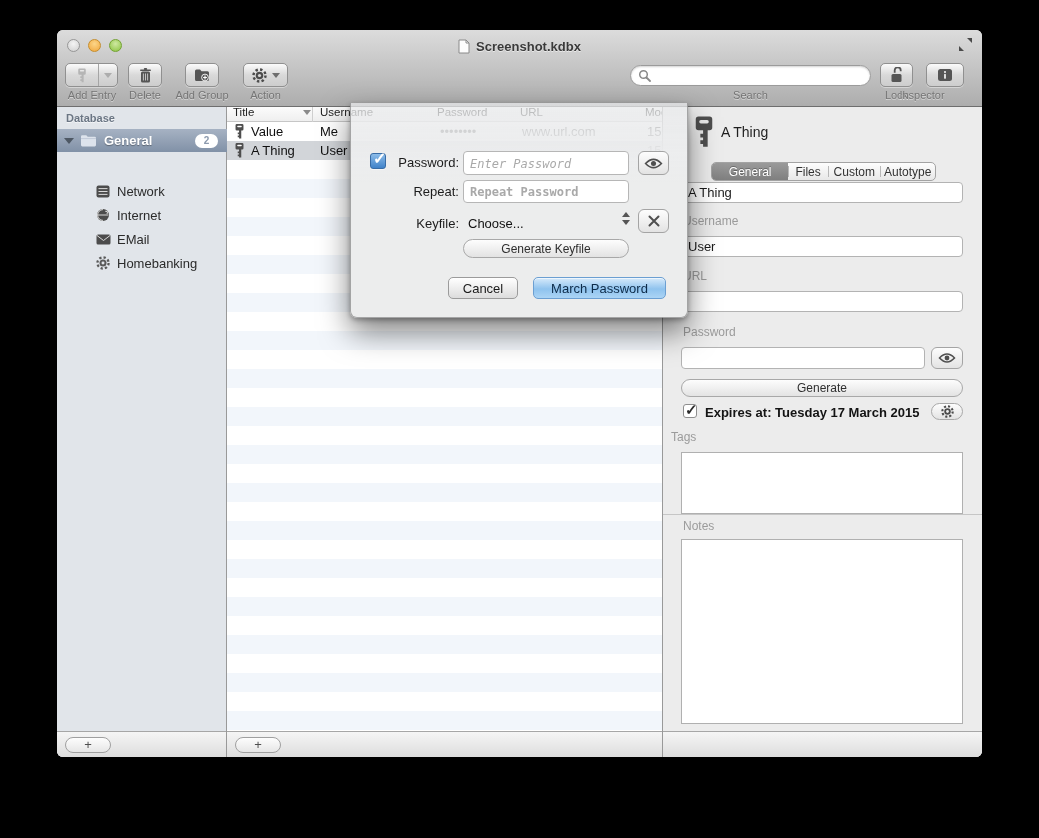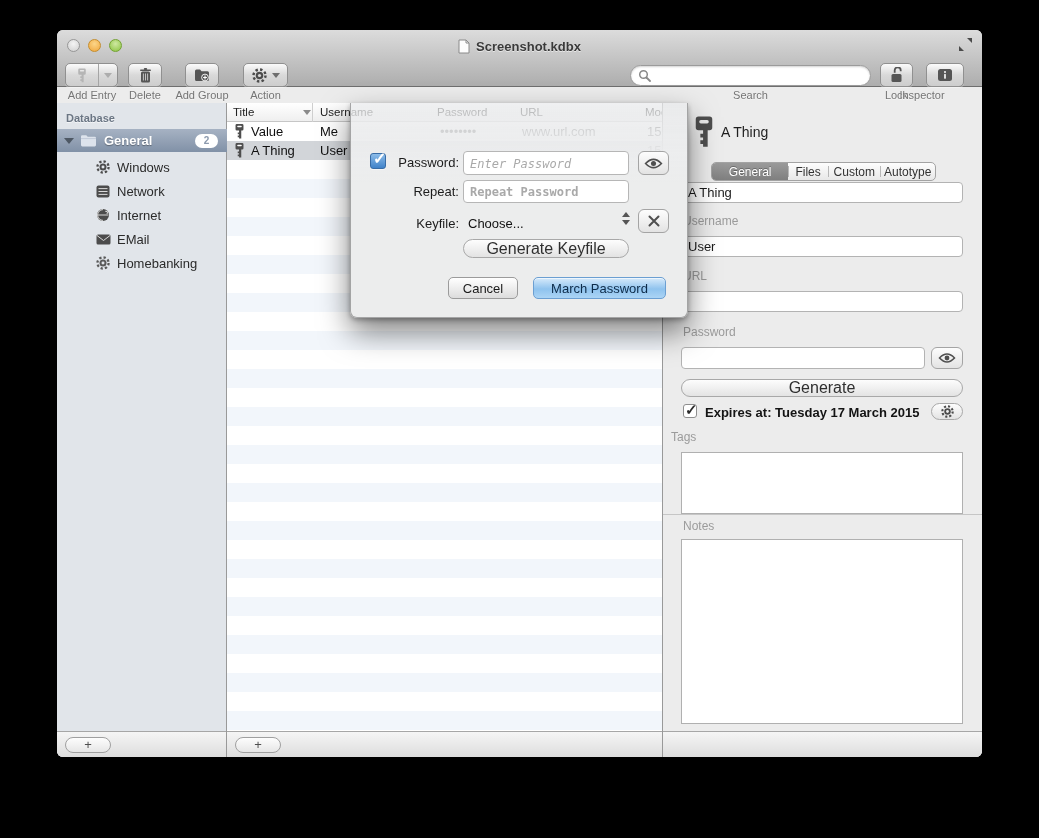--- a/index.html
+++ b/index.html
@@ -3,21 +3,21 @@
 <meta charset="utf-8">
 <style>
   * { margin:0; padding:0; box-sizing:border-box; }
   html,body { width:1039px; height:838px; background:#000; overflow:hidden;
               font-family:"Liberation Sans", sans-serif; }
   .window { position:absolute; left:57px; top:30px; width:925px; height:727px;
             border-radius:6px; overflow:hidden; background:#ececec;
             box-shadow:0 15px 40px rgba(0,0,0,.7); }
 
   
-  .header { position:absolute; left:0; top:0; width:925px; height:57px;
+  .header { position:absolute; left:0; top:0; width:925px; height:77px;
             background:linear-gradient(#dcdcdc,#c9c9c9 40%,#adadad);
             border-bottom:1px solid #6e6e6e; z-index:20;padding-left:20px; }
   .traffic { position:absolute; top:9px; left:10px; display:flex; gap:8px; }
   .tl { width:13px; height:13px; border-radius:50%; }
   .tl.close { background:radial-gradient(circle at 50% 35%,#f4f4f4,#cfcfcf); border:1px solid #979797; }
   .tl.min   { background:radial-gradient(circle at 50% 35%,#fcd689,#f0a63c); border:1px solid #c58e2e; }
   .tl.zoom  { background:radial-gradient(circle at 50% 35%,#cfe8a2,#8ac33e); border:1px solid #74a234; }
   .win-title { position:absolute; top:7px; left:0; width:100%; height:18px;
                display:flex; align-items:center; justify-content:center; gap:6px;
                font-size:13px; font-weight:bold; color:#3a3a3a; text-shadow:0 1px 0 rgba(255,255,255,.55); }
@@ -88,21 +88,21 @@
                 background:#fff; font-size:13px; color:#1a1a1a; padding:0 6px;
                 font-family:"Liberation Sans", sans-serif; }
   .tabs { position:absolute; left:48px; top:59px; width:225px; height:19px; display:flex;
           border:1px solid #a3a3a3; border-radius:5px; overflow:hidden;
           background:linear-gradient(#fdfdfd,#e8e8e8); font-size:12px; color:#333; }
   .tab { display:flex; align-items:center; justify-content:center; position:relative; }
   .tab:not(:first-child)::before { content:""; position:absolute; left:0; top:3px; bottom:3px; width:1px; background:#b8b8b8; }
   .tab.active { background:linear-gradient(#9a9a9a,#7f7f7f); color:#fff;
                 text-shadow:0 -1px 0 rgba(0,0,0,.3); }
   .pill-btn { position:absolute; border:1px solid #a8a8a8; border-radius:10px;
-              background:linear-gradient(#fdfdfd,#e3e3e3); font-size:16px; color:#2f2f2f;
+              background:linear-gradient(#fdfdfd,#e3e3e3); font-size:12px; color:#2f2f2f;
               display:flex; align-items:center; justify-content:center; }
   .sq-btn { position:absolute; border:1px solid #a4a4a4; border-radius:6px;
             background:linear-gradient(#fdfdfd,#e3e3e3); display:flex; align-items:center; justify-content:center; }
   .checkbox-plain { position:absolute; width:14px; height:14px; background:#fff; border:1px solid #8e8e8e;
                     border-radius:3px; }
   .checkmark { position:absolute; left:1px; top:-4px; font-size:15px; color:#2b2b2b; font-weight:bold; }
   .area { position:absolute; left:18px; width:282px; background:#fff; border:1px solid #b0b0b0; }
   .insp-divider { position:absolute; left:0; top:411px; width:320px; height:1px; background:#c6c6c6; }
   .expires-label { position:absolute; left:42px; top:302px; font-size:13px; color:#141414; font-weight:bold; }
 
@@ -234,30 +234,20 @@
       <div class="sb-group">
         <div class="disclosure"></div>
         <svg width="17" height="13" viewBox="0 0 17 13" style="margin-left:6px;">
           <path d="M1 2.5 a1.3 1.3 0 0 1 1.3 -1.3 h4 l1.4 1.6 h7 a1.3 1.3 0 0 1 1.3 1.3 v7 a1.3 1.3 0 0 1 -1.3 1.3 h-12.4 a1.3 1.3 0 0 1 -1.3 -1.3 z" fill="#dde3ec"></path>
           <path d="M1 4.6 h15" stroke="#b9c3d2" stroke-width="0.8"></path>
         </svg>
         <span class="sb-group-label">General</span>
         <span class="badge">2</span>
       </div>
 
-      <div class="sb-item" style="top:52px;">
-        <span class="ic">
-          <svg width="14" height="14" viewBox="0 0 16 16">
-              <circle cx="8" cy="8" r="6.4" fill="none" stroke="#4c4c4c" stroke-width="2.6" stroke-dasharray="2.6 2.4"></circle>
-              <circle cx="8" cy="8" r="4" fill="#4c4c4c"></circle>
-              <circle cx="8" cy="8" r="1.7" fill="#e1e5ea"></circle>
-            </svg>
-        </span>
-        <span class="lbl">Windows</span>
-      </div>
 
       <div class="sb-item" style="top:76px;">
         <span class="ic">
           <svg width="14" height="13" viewBox="0 0 14 13">
               <rect x="0.5" y="0.5" width="13" height="12" rx="2" fill="#4c4c4c"></rect>
               <g stroke="#d9d9d9" stroke-width="1">
                 <line x1="2.5" y1="3.6" x2="11.5" y2="3.6"></line>
                 <line x1="2.5" y1="6.5" x2="11.5" y2="6.5"></line>
                 <line x1="2.5" y1="9.4" x2="11.5" y2="9.4"></line>
               </g>

